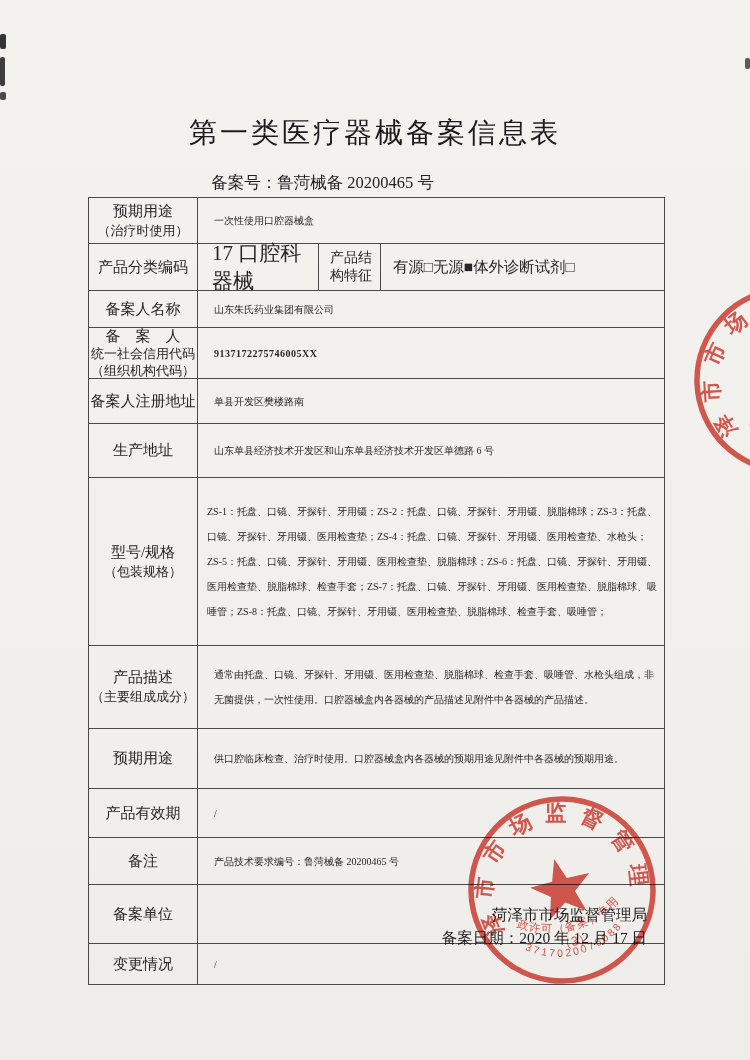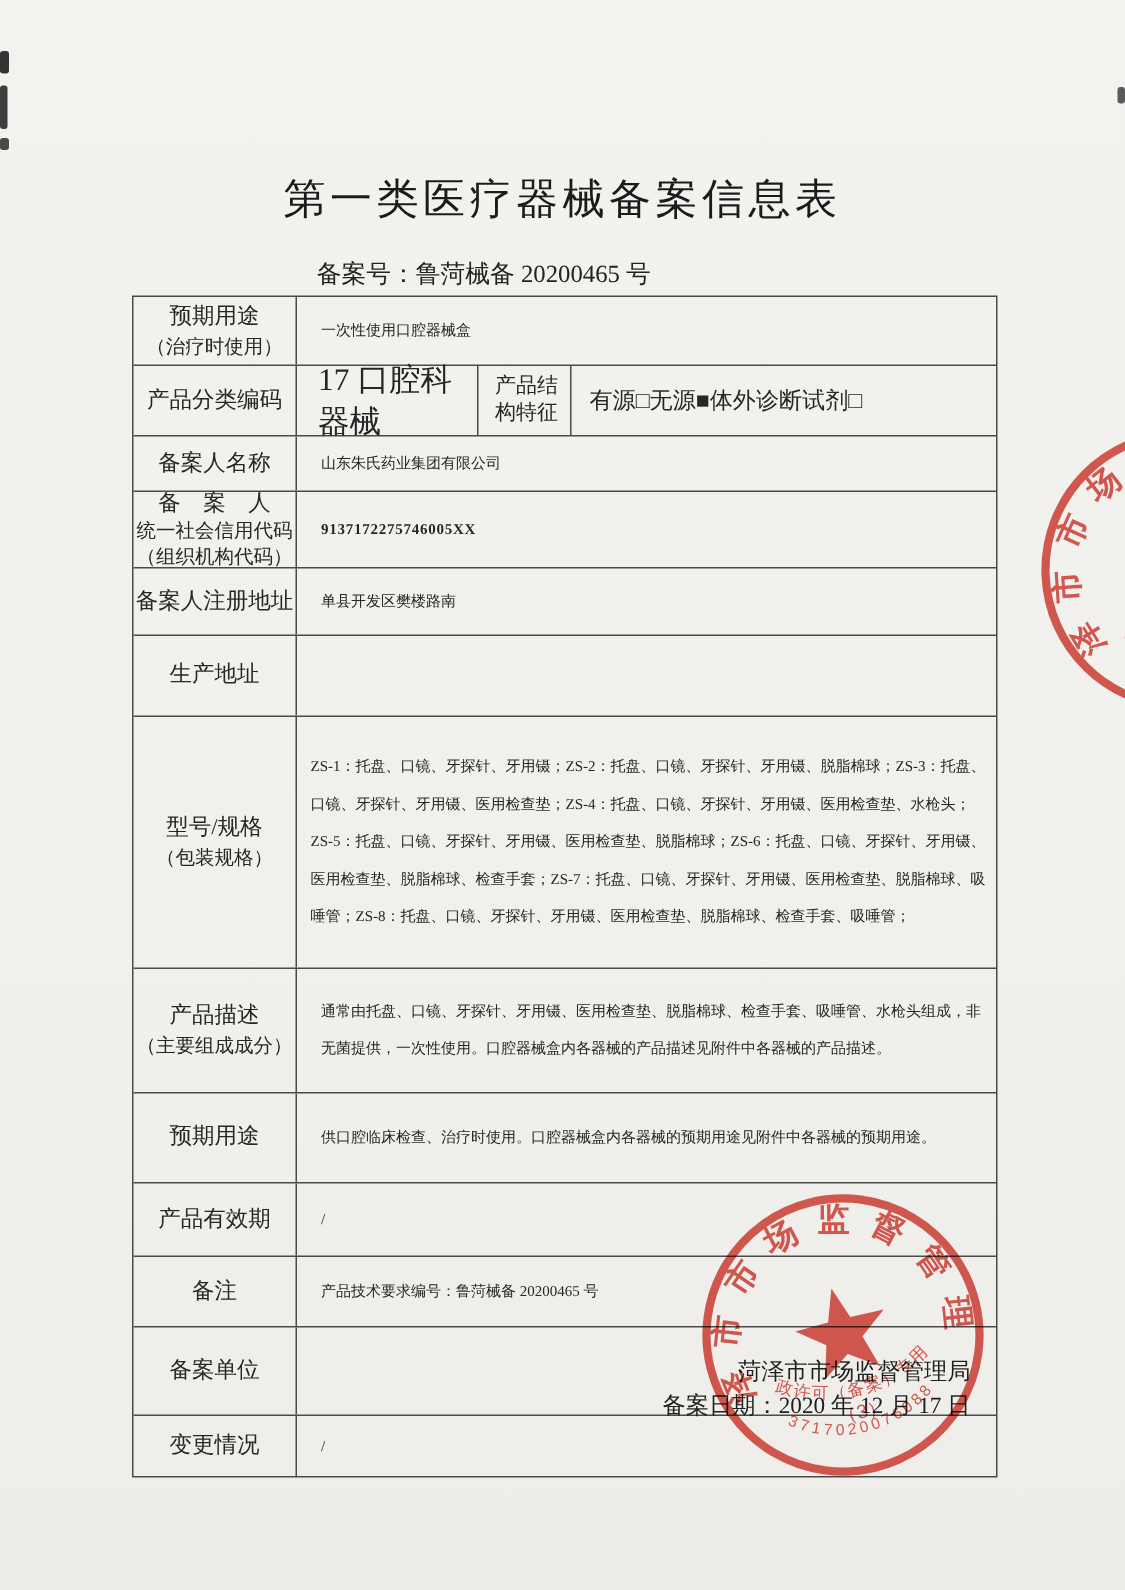--- a/index.html
+++ b/index.html
@@ -99,20 +99,21 @@
       <div class="cell value mono-ish">9137172275746005XX</div>
     </div>
 
     <div class="row r5">
       <div class="cell label">备案人注册地址</div>
       <div class="cell value">单县开发区樊楼路南</div>
     </div>
 
     <div class="row r6">
       <div class="cell label">生产地址</div>
+      <div class="cell value">山东单县经济技术开发区和山东单县经济技术开发区单德路 6 号</div>
     </div>
 
     <div class="row r7">
       <div class="cell label">
         <span>型号/规格</span>
         <span class="sub">（包装规格）</span>
       </div>
       <div class="cell value">ZS-1：托盘、口镜、牙探针、牙用镊；ZS-2：托盘、口镜、牙探针、牙用镊、脱脂棉球；ZS-3：托盘、口镜、牙探针、牙用镊、医用检查垫；ZS-4：托盘、口镜、牙探针、牙用镊、医用检查垫、水枪头；ZS-5：托盘、口镜、牙探针、牙用镊、医用检查垫、脱脂棉球；ZS-6：托盘、口镜、牙探针、牙用镊、医用检查垫、脱脂棉球、检查手套；ZS-7：托盘、口镜、牙探针、牙用镊、医用检查垫、脱脂棉球、吸唾管；ZS-8：托盘、口镜、牙探针、牙用镊、医用检查垫、脱脂棉球、检查手套、吸唾管；</div>
     </div>
 

